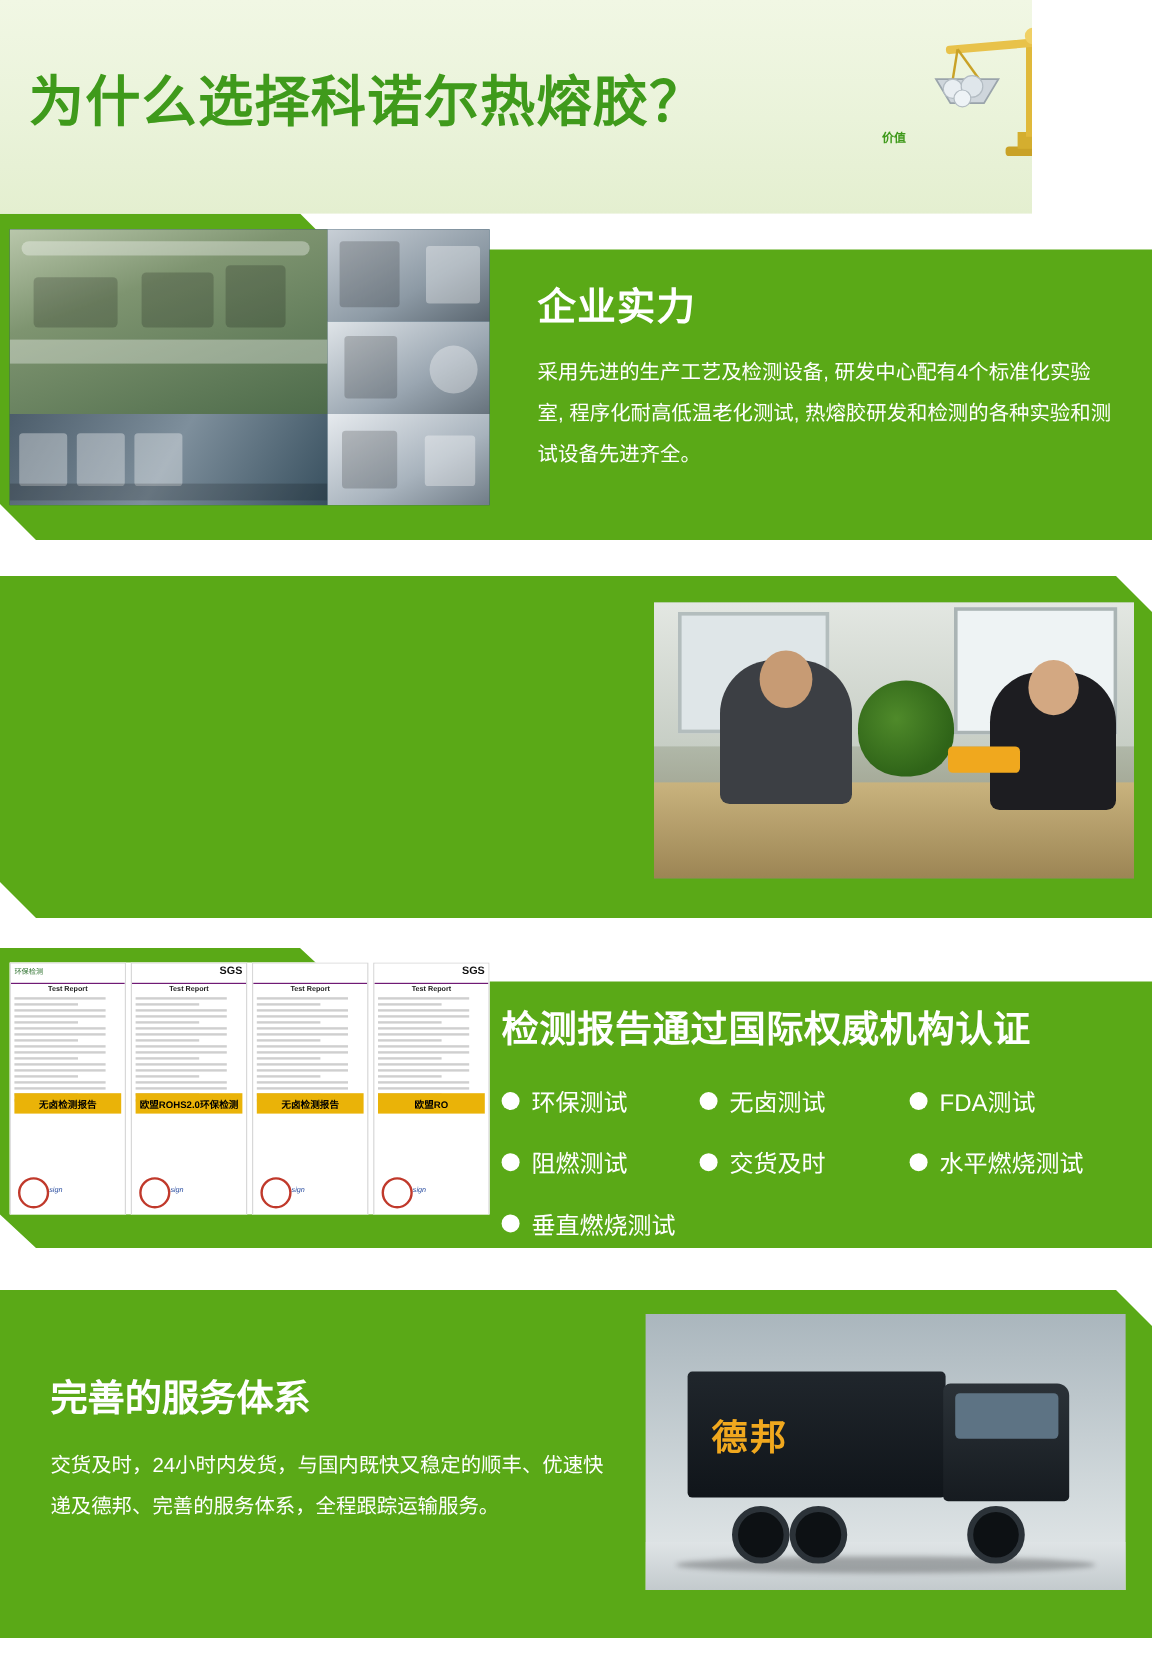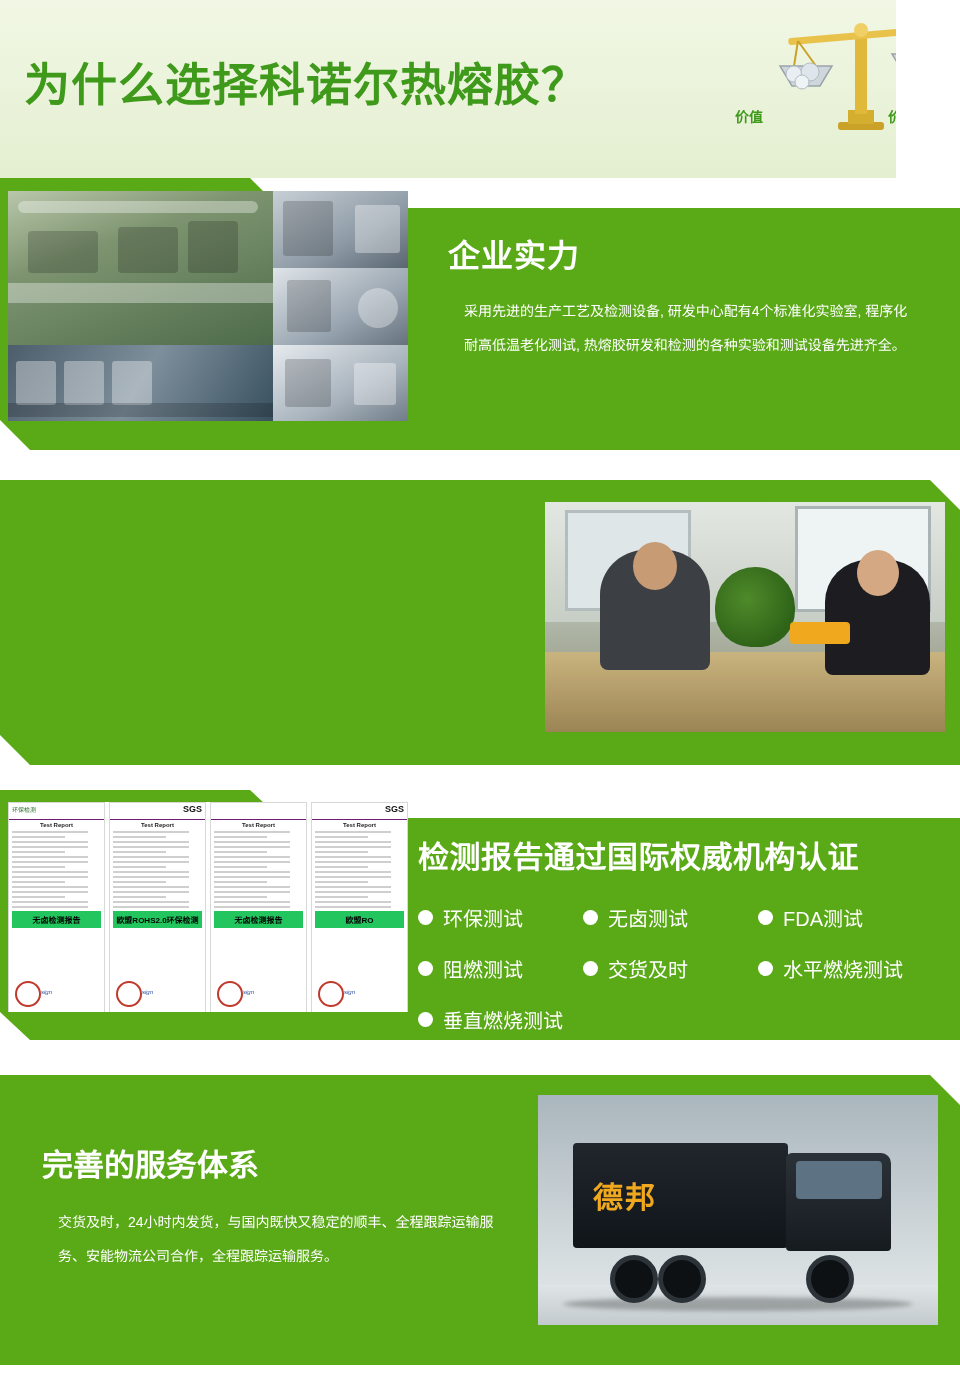--- a/index.html
+++ b/index.html
@@ -22,42 +22,41 @@
     background: #ffffff;
   }
 
   
   .header {
     position: relative;
     width: 860px;
     height: 178px;
     background: linear-gradient(to bottom, #f1f7e4 0%, #eaf3da 55%, #e4efd0 100%);
     overflow: hidden;
-    padding-left: 36px;
   }
   .header-title {
     position: absolute;
     left: 24px;
     top: 48px;
     font-size: 46px;
     font-weight: bold;
     color: #3f9a1b;
     letter-spacing: 1px;
     white-space: nowrap;
   }
   .scale-wrap {
     position: absolute;
     left: 770px;
     top: 14px;
     width: 180px;
     height: 125px;
   }
   .scale-label {
     position: absolute;
-    font-size: 14px;
+    font-size: 10px;
     font-weight: bold;
     color: #3f9a1b;
   }
   .label-value { left: -35px; top: 92px; }
   .label-price { left: 118px; top: 92px; }
 
   
   .sec1 {
     position: absolute;
     left: 0;
@@ -102,24 +101,24 @@
     color: #ffffff;
   }
   .sec-h2 {
     font-size: 32px;
     font-weight: bold;
     color: #ffffff;
     margin: 0 0 18px 0;
     letter-spacing: 1px;
   }
   .sec-p {
-    font-size: 14px;
+    font-size: 17px;
     line-height: 34px;
     color: #ffffff;
-    margin: 16px;
+    margin: 0;
   }
 
   
   .sec2 {
     position: absolute;
     left: 0;
     top: 480px;
     width: 960px;
     height: 285px;
   }
@@ -196,21 +195,21 @@
   .doc-title { font-size: 6px; text-align: center; font-weight: bold; margin-top: 2px; color:#222; }
   .doc-lines { padding: 3px; }
   .doc-line { height: 2px; background: #cfcfcf; margin-bottom: 3px; }
   .doc-line.s { width: 60%; }
   .doc-line.m { width: 85%; }
   .doc-yellow {
     position: absolute;
     left: 3px;
     right: 3px;
     top: 108px;
-    background: #22c55e;
+    background: #eab308;
     font-size: 8px;
     font-weight: bold;
     color: #000;
     text-align: center;
     padding: 3px 0;
     white-space: nowrap;
     overflow: hidden;
   }
   .doc-seal { position:absolute; left:6px; bottom:6px; width:22px; height:22px; border:2px solid #c0392b; border-radius:50%; }
   .doc-sign { position:absolute; left:32px; bottom:18px; font-size:6px; color:#2b4ea0; font-style: italic; }
@@ -548,21 +547,21 @@
         </div>
       </div>
     </div>
   </div>
 
   <div class="sec4">
     <div class="sec4-bg"></div>
 
     <div class="sec4-text">
       <h2 class="sec4-h2">完善的服务体系</h2>
-      <p class="sec-p">交货及时，24小时内发货，与国内既快又稳定的顺丰、全程跟踪运输服务、安能物流公司合作，全程跟踪运输服务。</p>
+      <p class="sec-p">交货及时，24小时内发货，与国内既快又稳定的顺丰、优速快递及德邦、完善的服务体系，全程跟踪运输服务。</p>
     </div>
 
     <div class="sec4-photo">
       <div class="road"></div>
       <div class="truck-shadow"></div>
       <div class="truck-body"></div>
       <div class="truck-logo">德邦</div>
       <div class="truck-cab"></div>
       <div class="truck-windshield"></div>
       <div class="wheel w1"></div>

